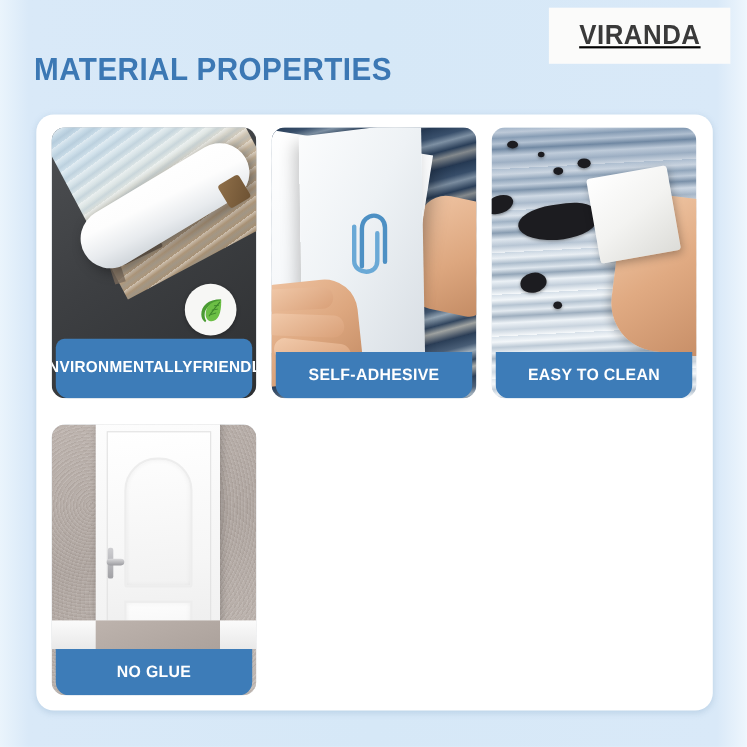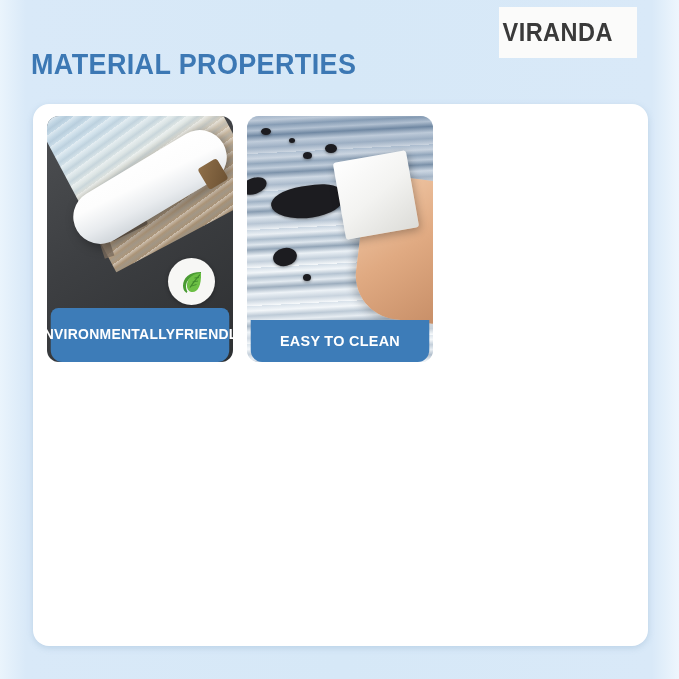--- a/index.html
+++ b/index.html
@@ -22,26 +22,27 @@
       linear-gradient(to right,
         #eaf4fc 0px, #d9e9f8 26px, #d6e8f7 50%, #d9e9f8 96%, #eef6fd 100%);
     overflow: hidden;
   }
 
   
   .brand-box {
     position: absolute;
     left: 499px;
     top: 7px;
-    width: 138px;
+    width: 165px;
     height: 51px;
     background: #fbfbfa;
     display: flex;
     align-items: center;
-    justify-content: flex-start;
+    justify-content: center;
+    text-decoration: underline;
   }
   .brand-text {
     font-family: "Liberation Sans", sans-serif;
     font-weight: bold;
     font-size: 25px;
     letter-spacing: 0.5px;
     color: #3a3a3a;
     transform: scaleX(0.94);
   }
 
@@ -544,34 +545,65 @@
           <path d="M22 10.5 L17.5 11 M21 14 L15.5 15 M19.5 17.5 L14.5 19" stroke="#3f8a2c" stroke-width="0.9" fill="none"></path>
         </svg>
       </div>
       <div class="cell-label two-line">
         <span>ENVIRONMENTALLY</span>
           <br>
         <span>FRIENDLY</span>
       </div>
     </div>
 
+    <div class="cell">
+      <div class="cell-media">
+        <div class="adh-bg"></div>
+        <div class="adh-marble"></div>
+        <div class="hand adh-hand-r"></div>
+        <div class="adh-peel"></div>
+        <div class="adh-peel2"></div>
+        <svg class="adh-clip" viewBox="0 0 34 58">
+          <path d="M10 50 L10 16 C10 8 16 4 21 4 C26 4 31 8 31 15 L31 46" stroke="#4d90c4" stroke-width="4" fill="none" stroke-linecap="round"></path>
+          <path d="M3 14 L3 45 C3 52 9 55 14 55 C19 55 24 52 24 45 L24 20" stroke="#6aa9d6" stroke-width="4" fill="none" stroke-linecap="round"></path>
+        </svg>
+        <div class="hand adh-hand-l"></div>
+        <div class="adh-finger" style="left:-10px; top:146px; width:66px; height:20px; transform:rotate(-3deg);"></div>
+        <div class="adh-finger" style="left:-6px; top:170px; width:72px; height:20px; transform:rotate(2deg);"></div>
+        <div class="adh-finger" style="left:2px; top:194px; width:70px; height:20px; transform:rotate(6deg);"></div>
+      </div>
+      <div class="cell-label">SELF-ADHESIVE</div>
+    </div>
 
 
     <div class="cell">
       <div class="cell-media">
         <div class="wood-bg"></div>
         <div class="stain" style="left:14px; top:12px; width:10px; height:7px;"></div>
         <div class="stain" style="left:42px; top:22px; width:6px; height:5px;"></div>
         <div class="stain" style="left:56px; top:36px; width:9px; height:7px;"></div>
         <div class="stain" style="left:78px; top:28px; width:12px; height:9px;"></div>
         <div class="stain" style="left:24px; top:70px; width:72px; height:32px; border-radius:50% 40% 50% 60%; transform:rotate(-8deg);"></div>
         <div class="stain" style="left:-6px; top:62px; width:26px; height:16px; transform:rotate(-20deg);"></div>
         <div class="stain" style="left:26px; top:132px; width:24px; height:18px; transform:rotate(-12deg);"></div>
         <div class="stain" style="left:56px; top:158px; width:8px; height:7px;"></div>
         <div class="clean-hand"></div>
         <div class="clean-cloth"></div>
       </div>
       <div class="cell-label">EASY TO CLEAN</div>
     </div>
 
+    <div class="cell">
+      <div class="cell-media">
+        <div class="door-wall"></div>
+        <div class="door-frame"></div>
+        <div class="door-slab"></div>
+        <div class="door-panel-top"></div>
+        <div class="door-panel-bot"></div>
+        <div class="door-lock"></div>
+        <div class="door-handle"></div>
+        <div class="door-baseboard"></div>
+      </div>
+      <div class="cell-label">NO GLUE</div>
+    </div>
 
   </div>
 </div>
 
 </body></html>

